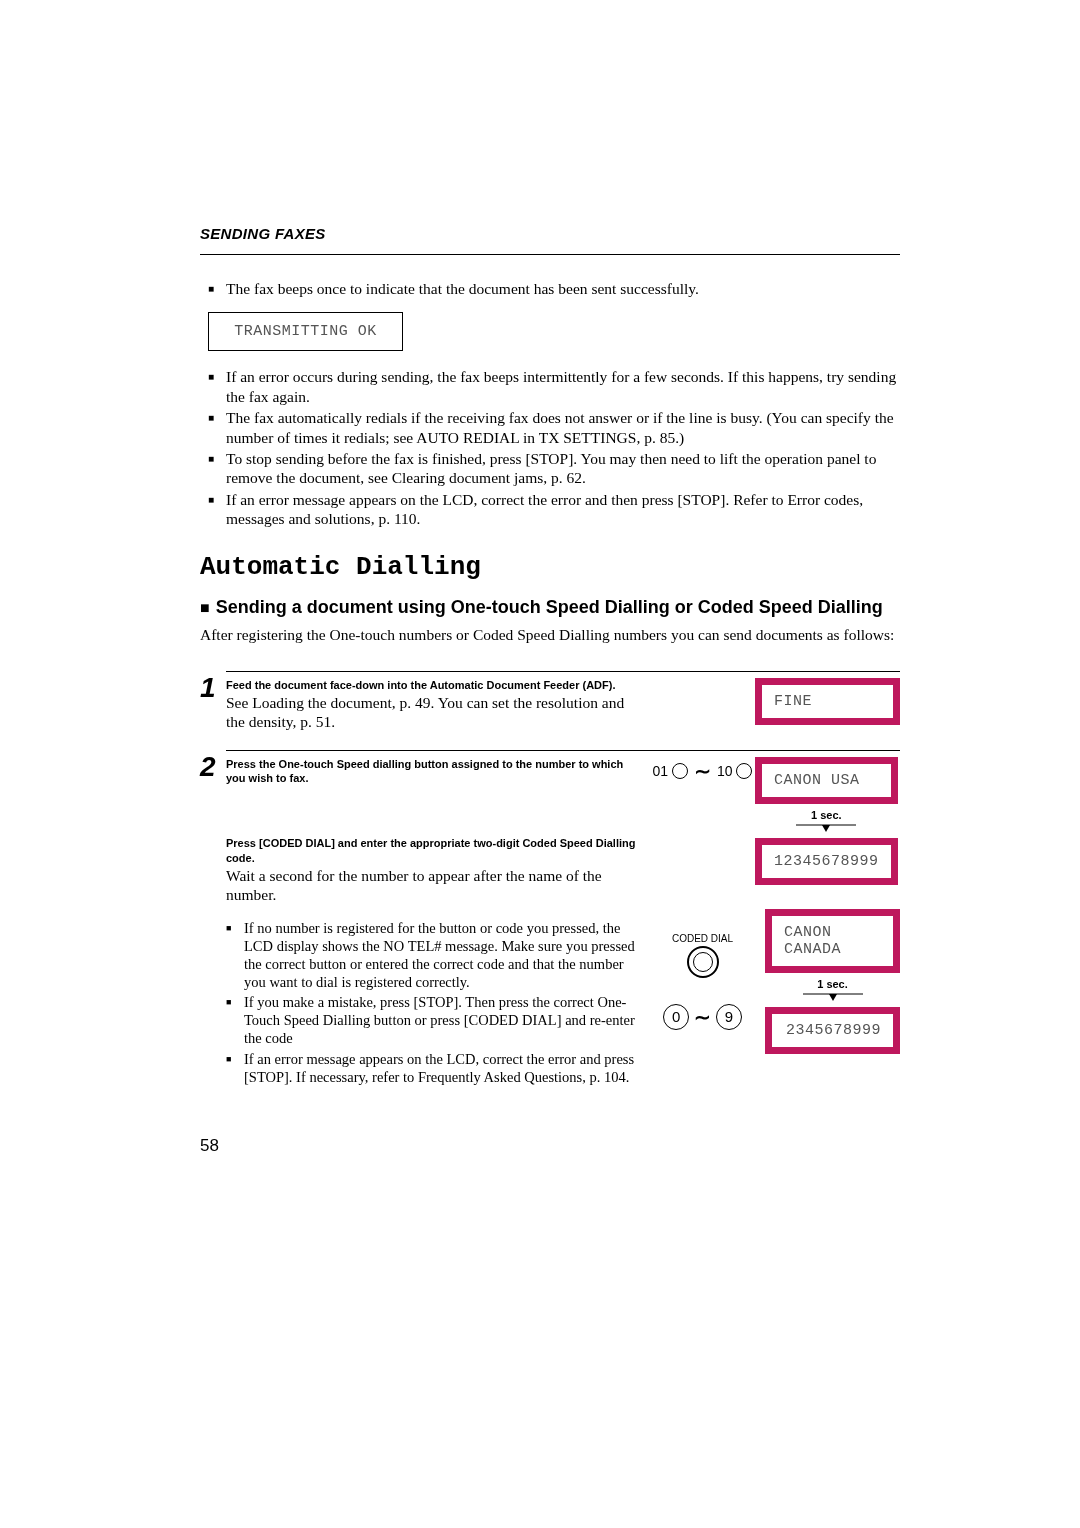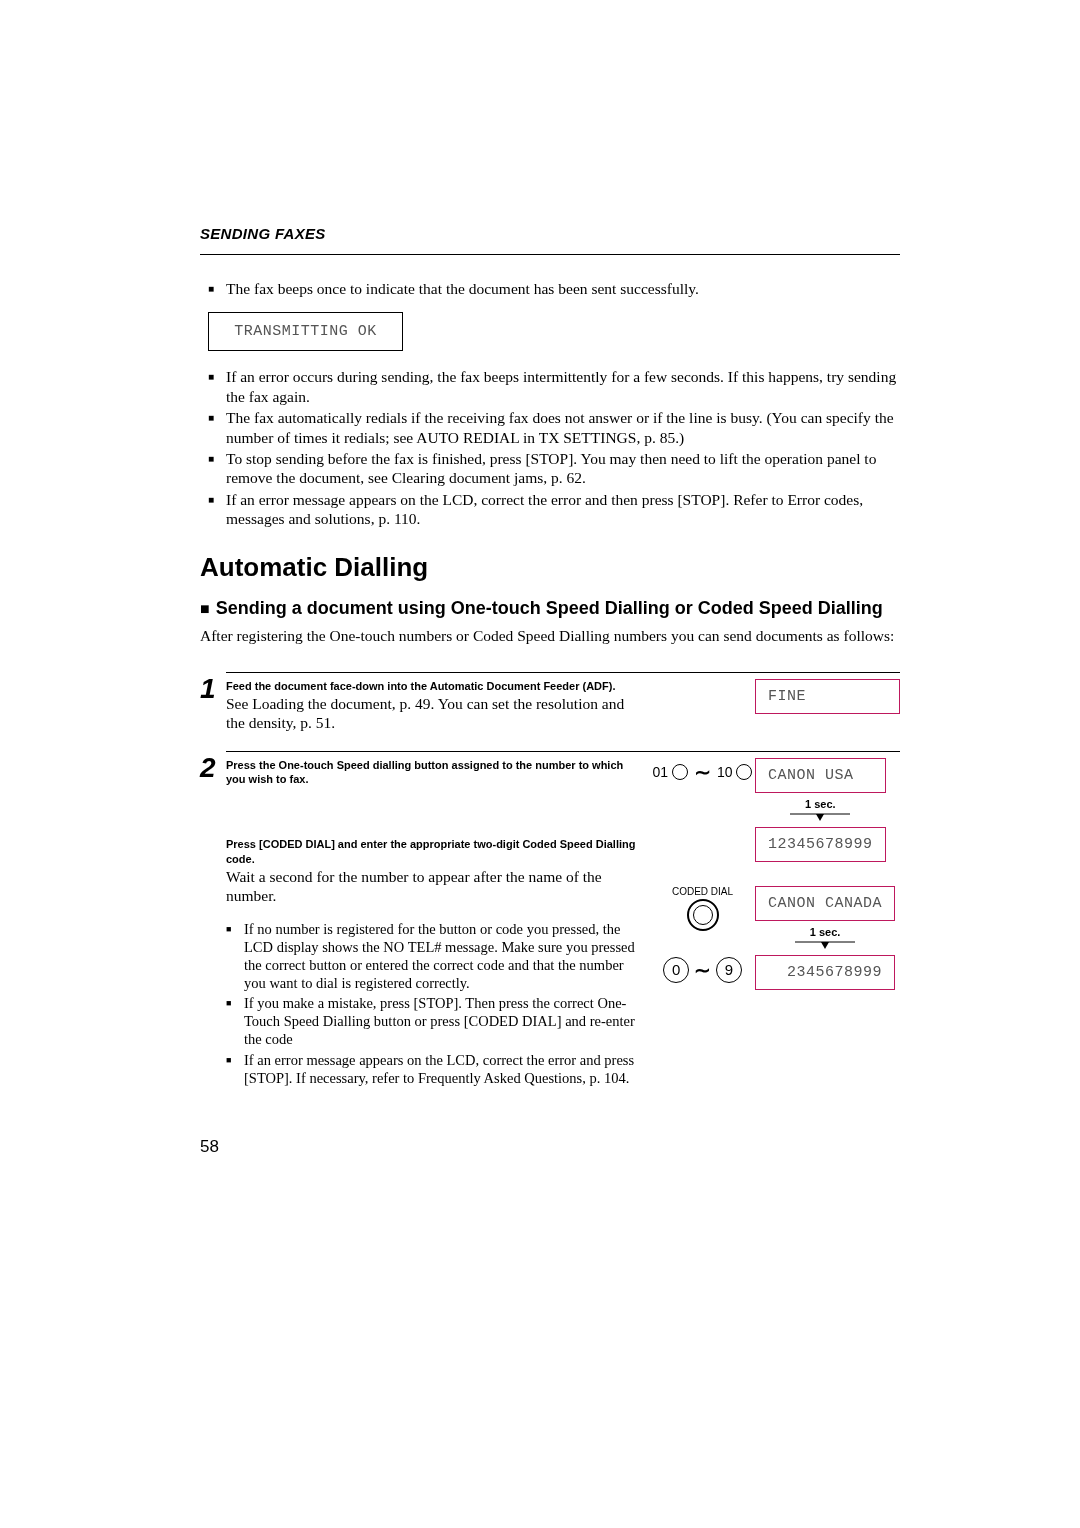--- a/index.html
+++ b/index.html
@@ -50,21 +50,21 @@
     width: 165px;
     font-family: "Courier New", Courier, monospace;
     font-size: 15px;
     letter-spacing: 0.5px;
     color: #555;
     margin: 8px 0 16px 8px;
     background: #fff;
     text-align: center;
   }
   .h2 {
-    font-family: Liberation Sans, sans-serif;
+    font-family: Liberation Mono, monospace;
     font-weight: bold;
     font-size: 26px;
     margin: 24px 0 14px 0;
   }
   .h3-row {
     display: flex;
     align-items: flex-start;
     gap: 6px;
     margin: 0 0 6px 0;
   }
@@ -155,21 +155,21 @@
     flex-direction: column;
     align-items: center;
   }
   .lcd-col {
     flex: 1;
     display: flex;
     flex-direction: column;
     gap: 4px;
   }
   .lcd-small {
-    border: 1px solid #be185d;
+    border: 7px solid #be185d;
     padding: 8px 12px;
     font-family: "Courier New", Courier, monospace;
     font-size: 15px;
     letter-spacing: 0.5px;
     color: #555;
     background: #fff;
     min-width: 130px;
     box-sizing: border-box;
   }
   .lcd-small.right {
@@ -340,21 +340,21 @@
               <div class="delay-arrow">
                 <svg width="70" height="10" viewBox="0 0 70 10">
                     <line x1="5" y1="2" x2="65" y2="2" stroke="#000" stroke-width="1"></line>
                     <polygon points="31,2 39,2 35,9" fill="#000"></polygon>
                   </svg>
               </div>
               <div class="lcd-small right">12345678999</div>
             </div>
           </div>
 
-          <div style="display:flex; gap:10px; align-items:flex-start; margin-top:24px;">
+          <div style="display:flex; gap:20px; align-items:center; margin-top:24px;">
             <div class="icon-col">
               <div class="coded-dial-label">CODED DIAL</div>
               <div class="coded-dial-btn"></div>
               <div class="digit-range">
                 <span class="digit-btn">0</span>
                 <span class="tilde">∼</span>
                 <span class="digit-btn">9</span>
               </div>
             </div>
             <div class="lcd-col">

